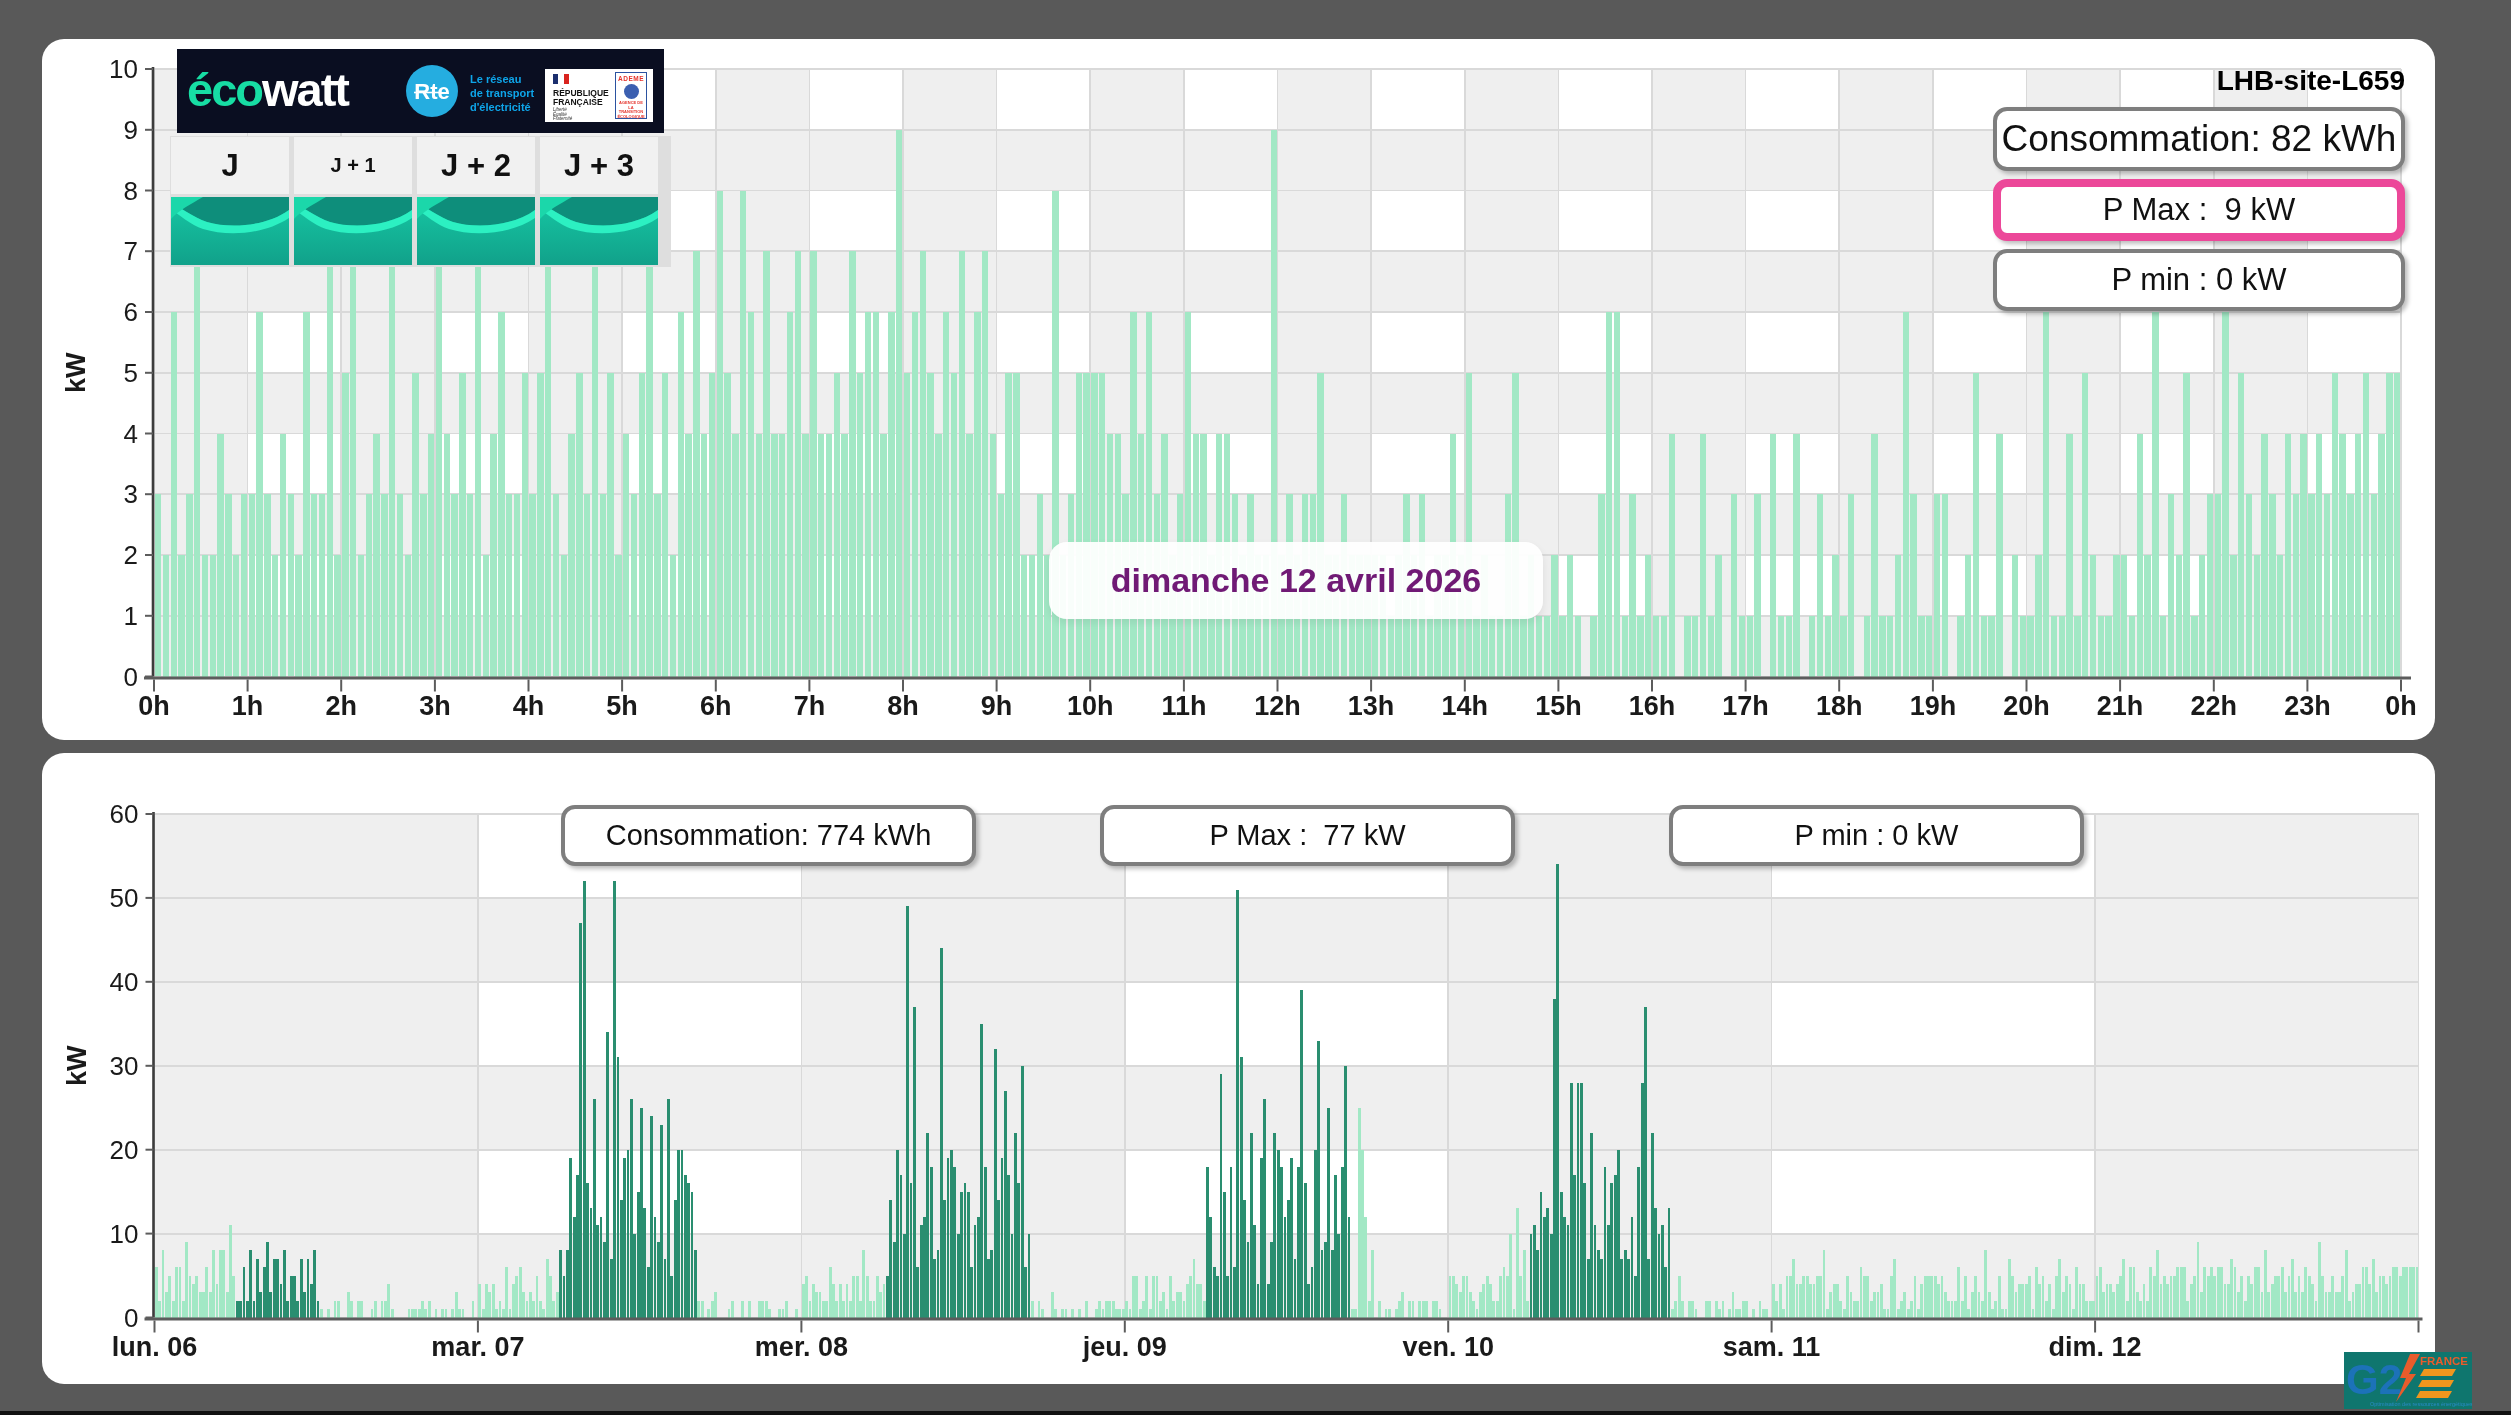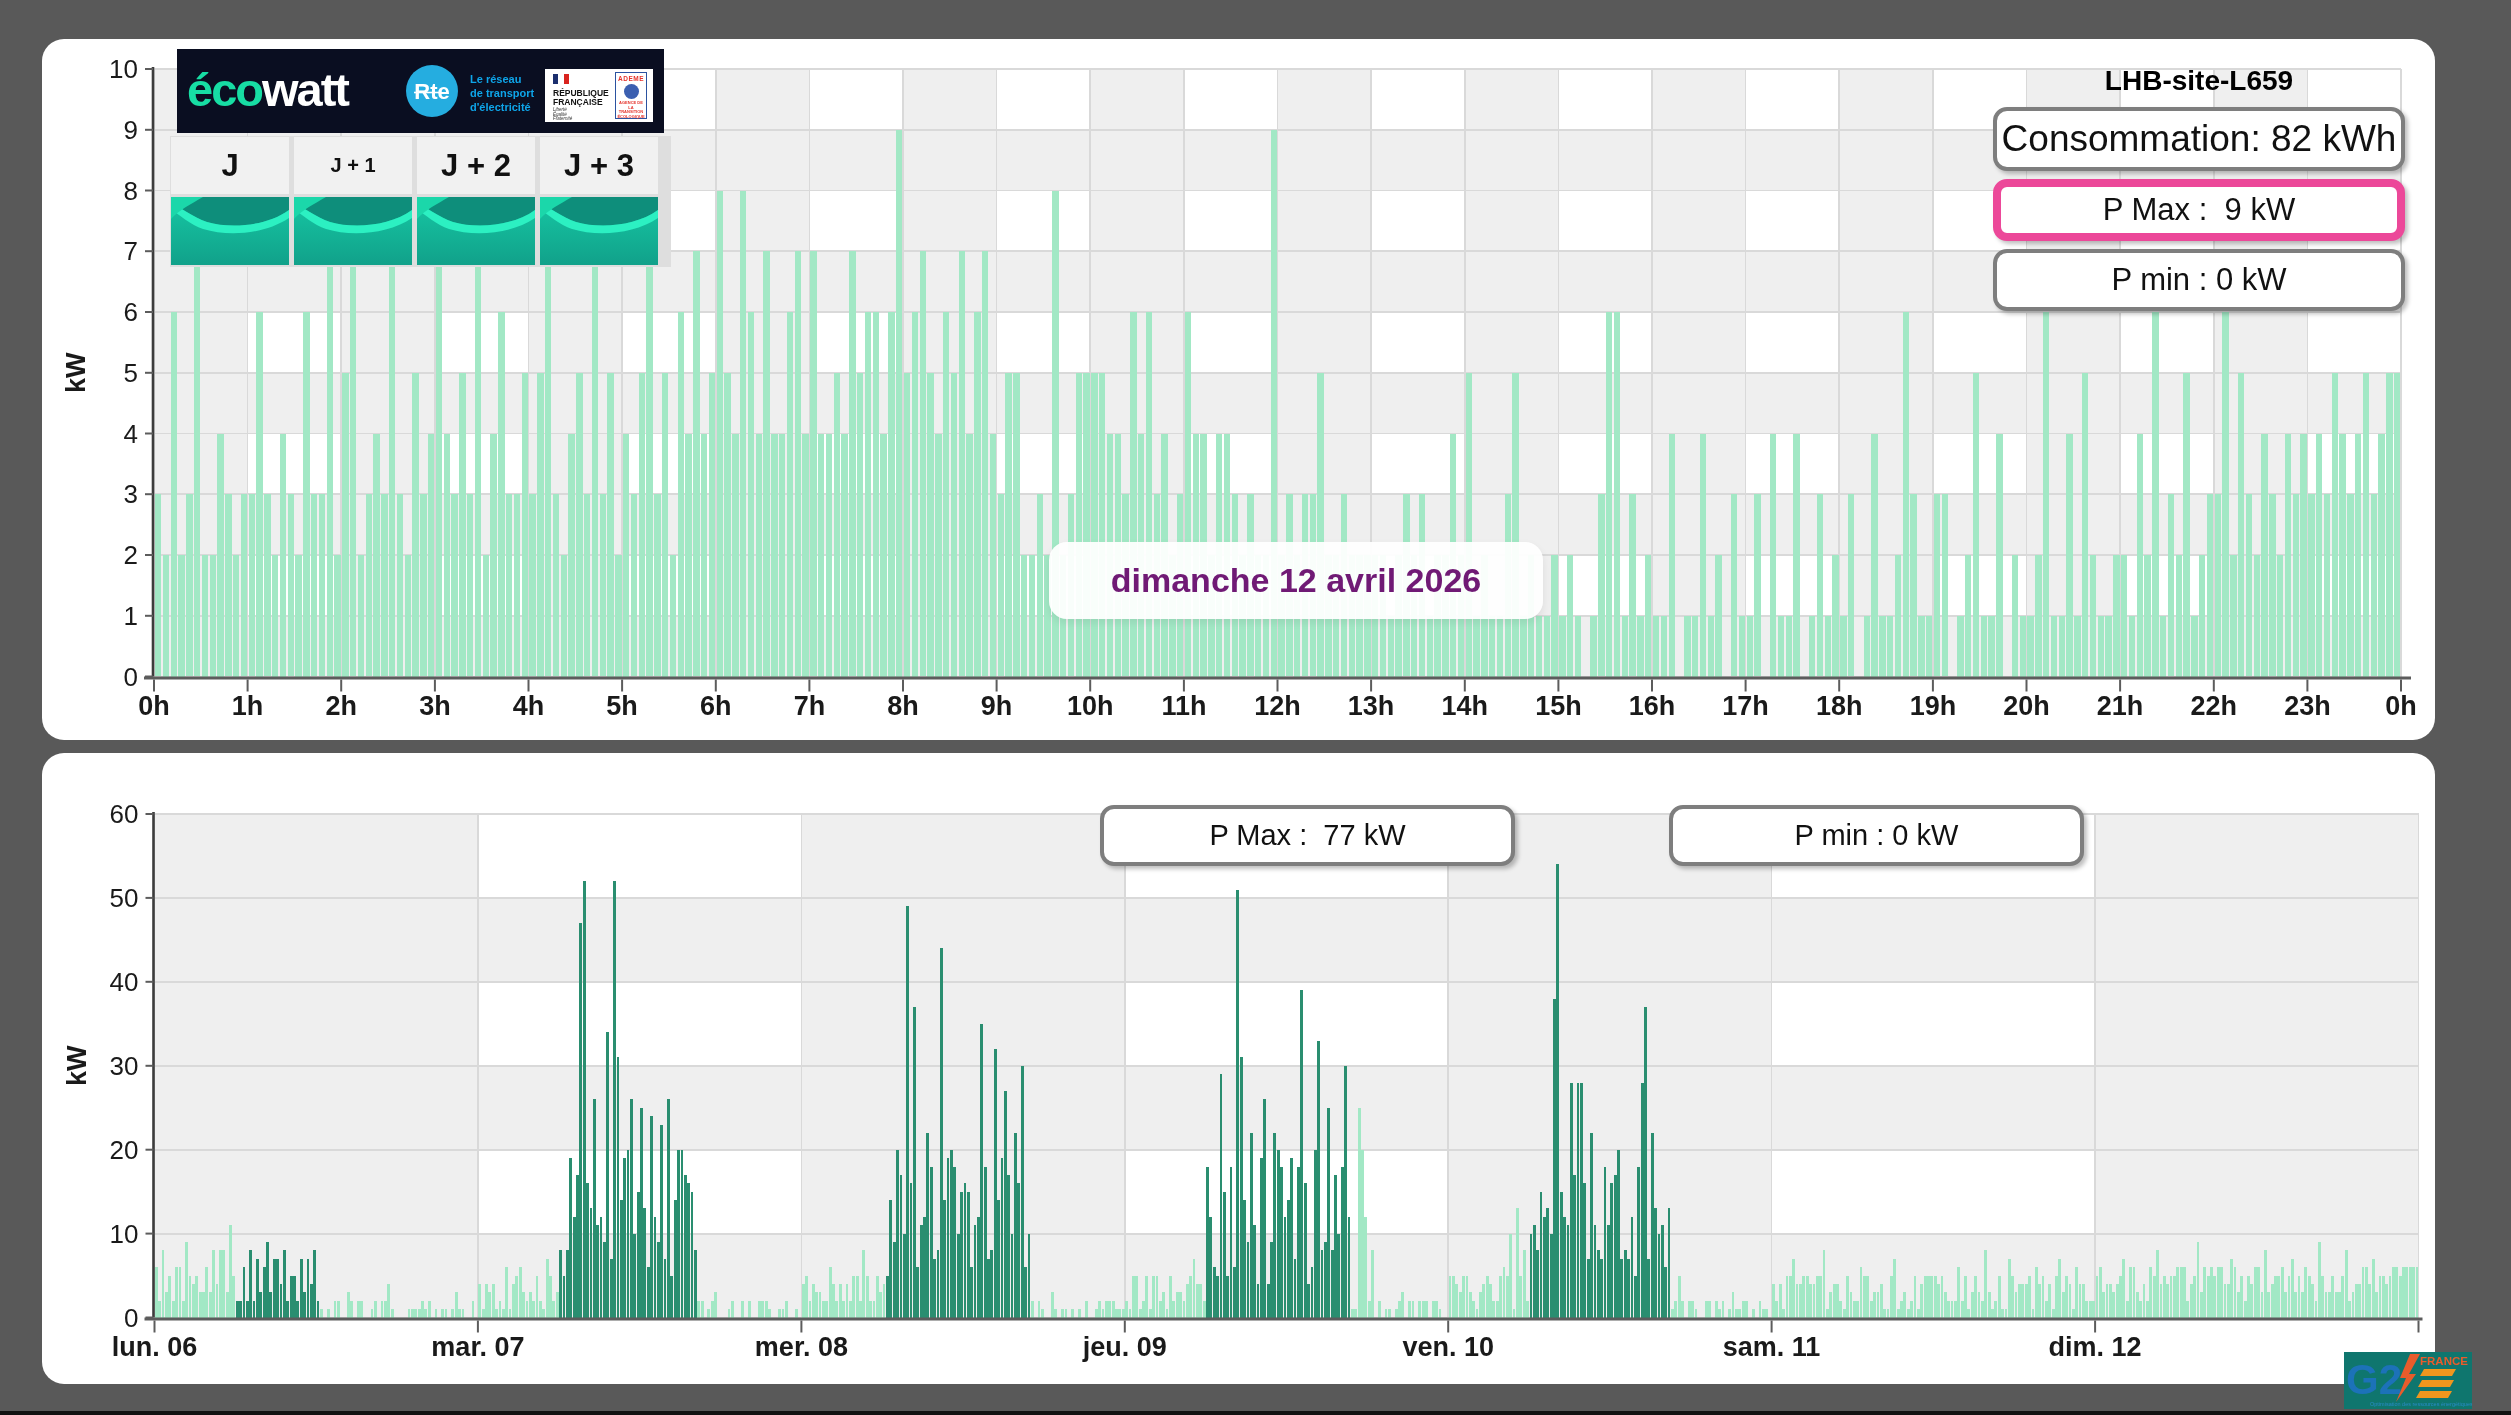--- a/index.html
+++ b/index.html
@@ -530,21 +530,21 @@
 <stop offset="0" stop-color="#16c8a4"></stop>
             <stop offset="1" stop-color="#11a18a"></stop>
           </linearGradient>
         </defs>
 <rect width="118" height="68" fill="url(#tg)"></rect>
 <path d="M0,0 H118 V13 C96,29 60,32 36,25 C22,20 8,10 0,5 Z" fill="#0e8e7b"></path>
 <path d="M0,5 C8,10 22,20 36,25 C60,32 96,29 118,13 V21 C94,37 58,40 32,32 C20,28 7,17 0,12 Z" fill="#2cf0c2"></path>
 <path d="M0,0 H32 C20,7 8,13 0,22 Z" fill="#1bd7aa"></path>
 </svg></div>
     <div style="position:absolute;left:1007px;top:503px;width:494px;height:77px;background:rgba(255,255,255,0.93);border-radius:18px;box-shadow:0 4px 8px rgba(0,0,0,0.08);display:flex;align-items:center;justify-content:center;font-size:34px;font-weight:700;color:#701a75;">dimanche 12 avril 2026</div>
-    <div style="position:absolute;left:1951px;top:26px;width:412px;text-align:center;font-size:28px;font-weight:700;color:#000;">LHB-site-L659</div>
+    <div style="position:absolute;left:1951px;top:26px;width:412px;text-align:right;font-size:28px;font-weight:700;color:#000;">LHB-site-L659</div>
     <div style="position:absolute;left:1951px;top:68px;width:412px;height:64px;background:#fff;border:4px solid #7e7e7e;border-radius:14px;box-sizing:border-box;box-shadow:3px 3px 4px rgba(0,0,0,0.25);display:flex;align-items:center;justify-content:center;font-size:37px;color:#111;white-space:pre;">Consommation: 82 kWh</div>
     <div style="position:absolute;left:1951px;top:140px;width:412px;height:62px;background:#fff;border:8px solid #ec4899;border-radius:14px;box-sizing:border-box;box-shadow:3px 3px 4px rgba(0,0,0,0.25);display:flex;align-items:center;justify-content:center;font-size:31px;color:#111;white-space:pre;">P Max :  9 kW</div>
     <div style="position:absolute;left:1951px;top:210px;width:412px;height:62px;background:#fff;border:4px solid #7e7e7e;border-radius:14px;box-sizing:border-box;box-shadow:3px 3px 4px rgba(0,0,0,0.25);display:flex;align-items:center;justify-content:center;font-size:31px;color:#111;white-space:pre;">P min : 0 kW</div>
   </div>
 <div class="panel" style="left:42px;top:753px;width:2393px;height:631px;">
     <div style="position:absolute;left:0;top:0;"><svg width="2393" height="631" viewBox="0 0 2393 631">
         <g shape-rendering="crispEdges">
           <rect x="112.5" y="480.6" width="2264.0" height="83.9" fill="#efefef"></rect>
           <rect x="112.5" y="312.8" width="2264.0" height="83.9" fill="#efefef"></rect>
           <rect x="112.5" y="144.9" width="2264.0" height="83.9" fill="#efefef"></rect>
@@ -1221,20 +1221,21 @@
         <text x="96.5" y="70.0" font-size="26" text-anchor="end" font-weight="400" fill="#1a1a1a" font-family="Liberation Sans, sans-serif">60</text>
         <text x="112.5" y="602.5" font-size="27" text-anchor="middle" font-weight="600" fill="#1a1a1a" font-family="Liberation Sans, sans-serif">lun. 06</text>
         <text x="435.9" y="602.5" font-size="27" text-anchor="middle" font-weight="600" fill="#1a1a1a" font-family="Liberation Sans, sans-serif">mar. 07</text>
         <text x="759.4" y="602.5" font-size="27" text-anchor="middle" font-weight="600" fill="#1a1a1a" font-family="Liberation Sans, sans-serif">mer. 08</text>
         <text x="1082.8" y="602.5" font-size="27" text-anchor="middle" font-weight="600" fill="#1a1a1a" font-family="Liberation Sans, sans-serif">jeu. 09</text>
         <text x="1406.2" y="602.5" font-size="27" text-anchor="middle" font-weight="600" fill="#1a1a1a" font-family="Liberation Sans, sans-serif">ven. 10</text>
         <text x="1729.6" y="602.5" font-size="27" text-anchor="middle" font-weight="600" fill="#1a1a1a" font-family="Liberation Sans, sans-serif">sam. 11</text>
         <text x="2053.1" y="602.5" font-size="27" text-anchor="middle" font-weight="600" fill="#1a1a1a" font-family="Liberation Sans, sans-serif">dim. 12</text>
         <text x="35.0" y="321.8" font-size="27" text-anchor="middle" font-weight="600" fill="#1a1a1a" font-family="Liberation Sans, sans-serif" transform="rotate(-90 35 312.8)">kW</text>
       </svg></div>
+    <div style="position:absolute;left:519px;top:52px;width:415px;height:61px;background:#fff;border:4px solid #7e7e7e;border-radius:14px;box-sizing:border-box;box-shadow:3px 3px 4px rgba(0,0,0,0.25);display:flex;align-items:center;justify-content:center;font-size:29px;color:#111;white-space:pre;">Consommation: 774 kWh</div>
     <div style="position:absolute;left:1058px;top:52px;width:415px;height:61px;background:#fff;border:4px solid #7e7e7e;border-radius:14px;box-sizing:border-box;box-shadow:3px 3px 4px rgba(0,0,0,0.25);display:flex;align-items:center;justify-content:center;font-size:29px;color:#111;white-space:pre;">P Max :  77 kW</div>
     <div style="position:absolute;left:1627px;top:52px;width:415px;height:61px;background:#fff;border:4px solid #7e7e7e;border-radius:14px;box-sizing:border-box;box-shadow:3px 3px 4px rgba(0,0,0,0.25);display:flex;align-items:center;justify-content:center;font-size:29px;color:#111;white-space:pre;">P min : 0 kW</div>
     <div style="position:absolute;left:2262px;top:599px;width:128px;height:57px;background:#0f766e;overflow:hidden;margin-left:40px;">
 <svg width="128" height="57" viewBox="0 0 128 57">
 <text x="2" y="42" font-family="Liberation Sans, sans-serif" font-size="42" font-weight="700" fill="#1c72b8">G2</text>
 <path d="M66,2 L56,26 L62,26 L52,50 L72,22 L65,22 L76,2 Z" fill="#e85c2b"></path>
 <text x="76" y="13" font-family="Liberation Sans, sans-serif" font-size="11.5" font-weight="700" fill="#e85c2b">FRANCE</text>
 <g fill="#f0961e">
 <path d="M80,17 L112,17 L108,24 L76,24 Z"></path>
 <path d="M78,28 L110,28 L106,35 L74,35 Z"></path>

